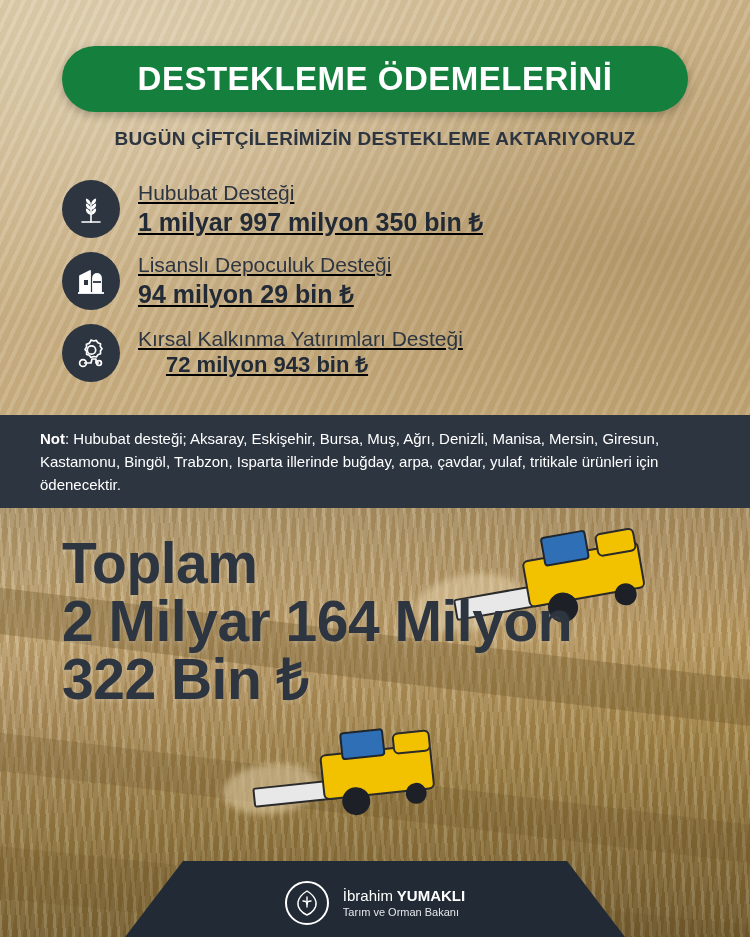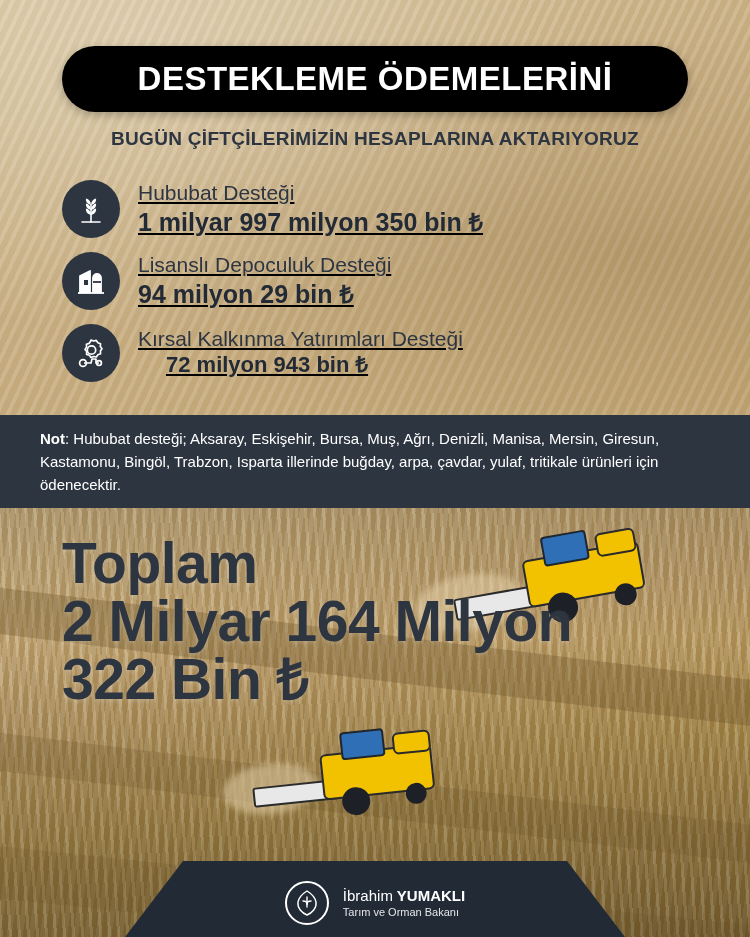--- a/index.html
+++ b/index.html
@@ -68,21 +68,21 @@
     position: absolute;
     left: 0; right: 0; top: 0;
     height: 418px;
     background: rgba(39,46,57,0.0);
   }
 
   .title-plate {
     position: absolute;
     left: 62px; top: 46px;
     width: 626px; height: 66px;
-    background: #000000;
+    background: #15803d;
     border-radius: 33px;
     display: flex; align-items: center; justify-content: center;
     box-shadow: 0 3px 10px rgba(0,0,0,0.25);
   }
   .title-plate .t {
     color: #ffffff;
     font-size: 33px;
     font-weight: bold;
     letter-spacing: 0.5px;
     white-space: nowrap;
@@ -267,21 +267,21 @@
     <div class="wheel" style="left:88px; top:60px; width:28px; height:28px;"></div>
     <div class="wheel" style="left:152px; top:62px; width:21px; height:21px;"></div>
   </div>
 
   <div class="header-panel">
 
     <div class="title-plate">
       <span class="t">DESTEKLEME ÖDEMELERİNİ</span>
     </div>
 
-    <div class="subtitle">BUGÜN ÇİFTÇİLERİMİZİN HESAPLARINA AKTARIYORUZ</div>
+    <div class="subtitle">BUGÜN ÇİFTÇİLERİMİZİN DESTEKLEME AKTARIYORUZ</div>
 
     <div class="items">
 
       <div class="item">
         <div class="icon-circle">
           <svg width="34" height="34" viewBox="0 0 34 34" fill="none" stroke="#ffffff" stroke-width="1.6" stroke-linecap="round">
             <path d="M17 30 V13"></path>
             <path d="M17 13 C13 12 11.5 9.5 12 6.5 C15 7 16.8 9.5 17 13Z" fill="#ffffff" stroke="none"></path>
             <path d="M17 13 C21 12 22.5 9.5 22 6.5 C19 7 17.2 9.5 17 13Z" fill="#ffffff" stroke="none"></path>
             <path d="M17 18 C13 17 11.5 14.5 12 11.5 C15 12 16.8 14.5 17 18Z" fill="#ffffff" stroke="none"></path>

